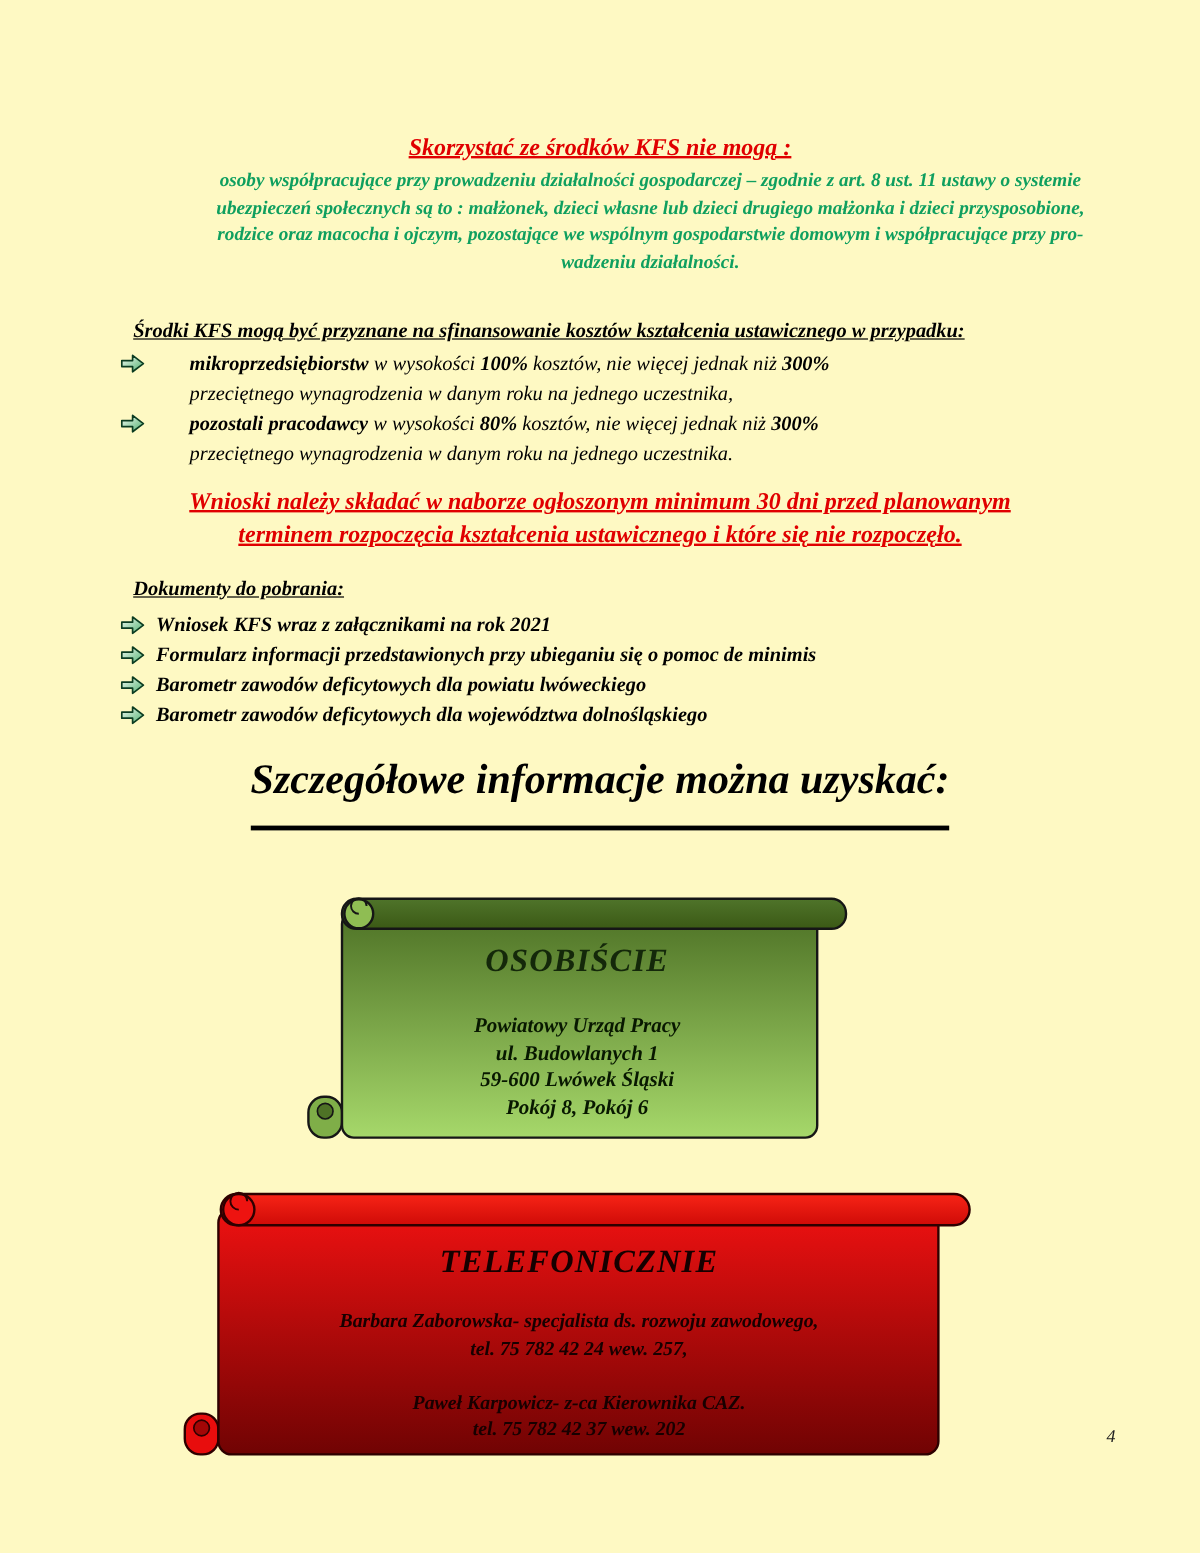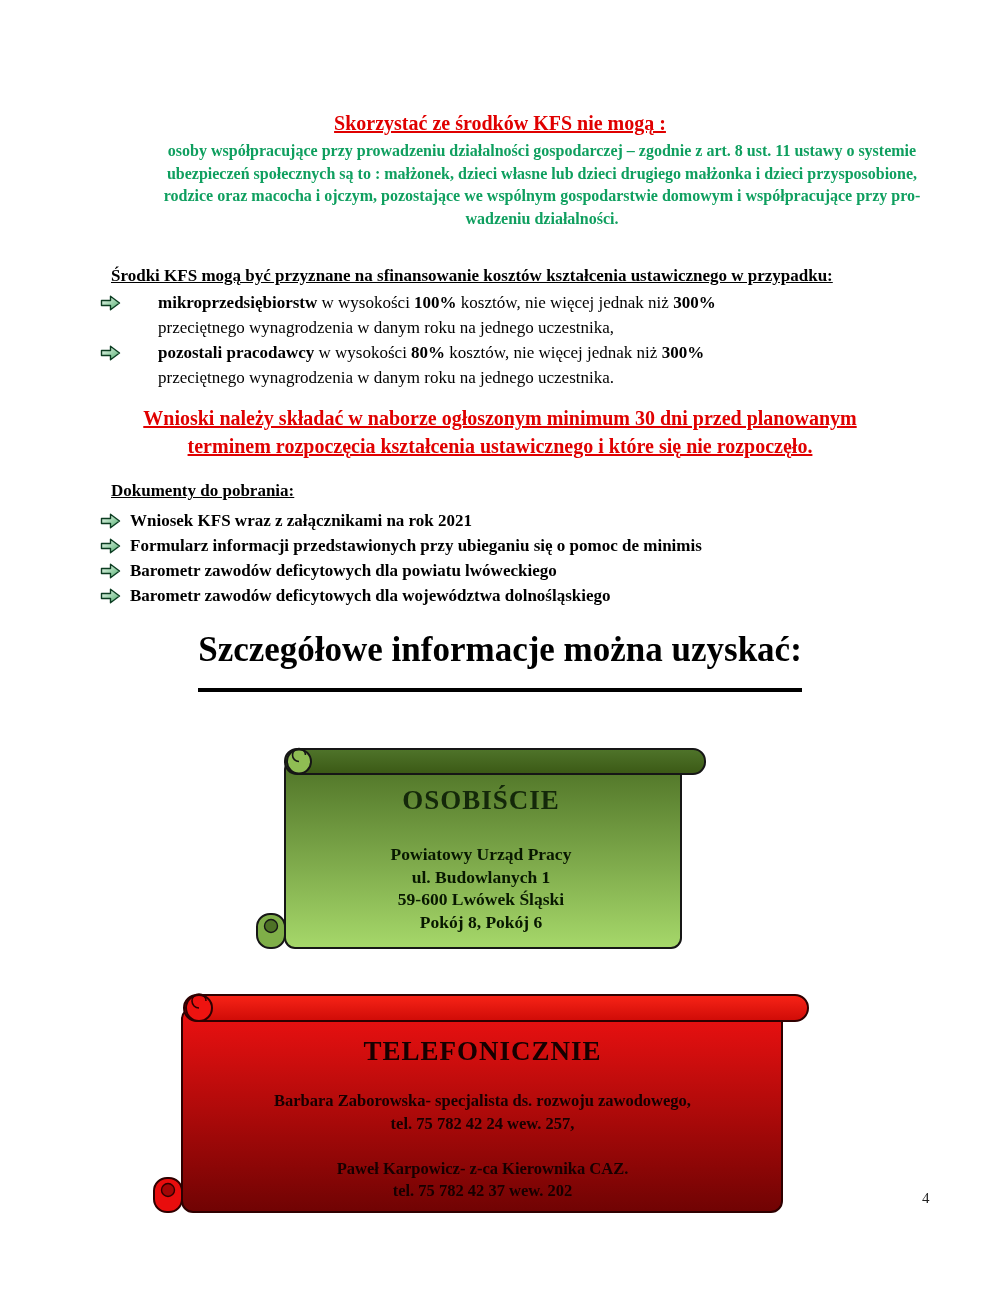--- a/index.html
+++ b/index.html
@@ -1,19 +1,19 @@
 <!DOCTYPE html>
 <html><head>
 <meta charset="utf-8">
 <style>
   html,body{margin:0;padding:0;background:#888;}
   #page{
     position:relative;width:1000px;height:1294px;margin:0 auto;
-    background:#ffffff;overflow:hidden;
-    font-family:"Liberation Serif","DejaVu Serif",serif;color:#000;
+    background:#fef9c3;overflow:hidden;
+    font-family:"Liberation Serif","DejaVu Serif",serif;color:#000;font-style:italic;
   }
   .abs{position:absolute;}
   .center{text-align:center;width:100%;left:0;}
   .b{font-weight:bold;}
 
   
   .intro-title{top:112px;font-size:20px;font-weight:bold;color:#e00000;text-decoration:underline;}
   .intro-lines{top:141px;font-size:16px;font-weight:bold;color:#0f9f5f;line-height:19.5px;padding-left:42px;}
 
   

